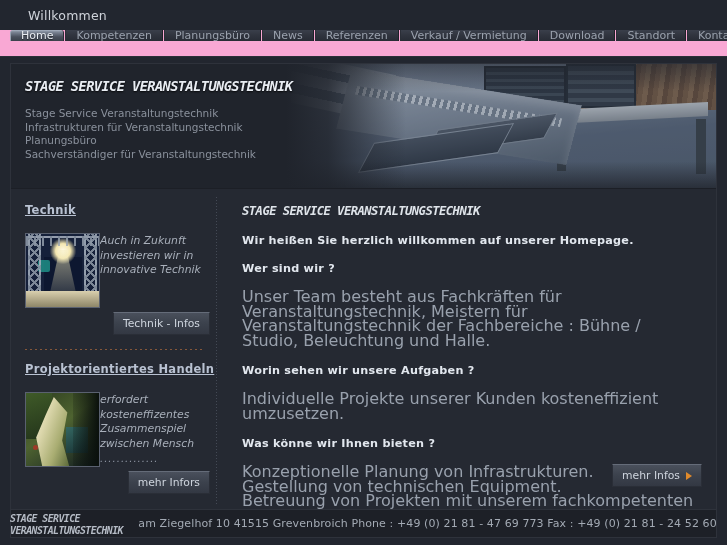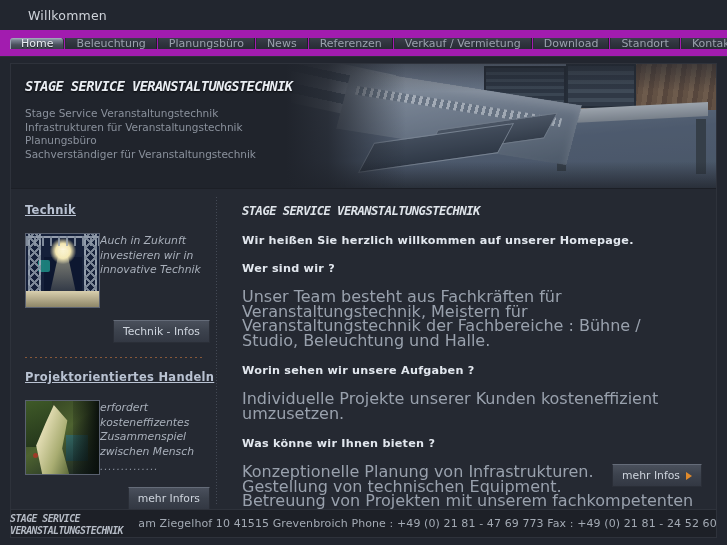--- a/index.html
+++ b/index.html
@@ -30,24 +30,24 @@
     left: 28px;
     top: 8px;
     font-size: 12.5px;
     color: #cfd3da;
     letter-spacing: .2px;
   }
 
   
   #navbar {
     height: 27px;
-    background: #a21caf;
+    background: #f9a8d4;
     padding-left: 10px;
     display: flex;
-    align-items: center;
+    align-items: flex-start;
     gap: 1px;
     position: relative;
   }
   #navbar::after{
     content:"";
     position:absolute;
     left:0; right:0; bottom:0;
     height:1px;
     background:#2c3039;
   }
@@ -318,21 +318,21 @@
     font-size: 10.8px;
     line-height: 14.5px;
     color: #a9b0bb;
     padding-top: 1px;
   }
   .dots {
     color: #8e96a2;
     letter-spacing: 1px;
     font-size: 10px;
   }
-  .side-btn-row { display: flex; justify-content: flex-end; padding-right: 6px; margin-top: 12px; }
+  .side-btn-row { display: flex; justify-content: flex-end; padding-right: 6px; margin-top: 4px; }
   .btn {
     display: inline-flex;
     align-items: center;
     gap: 6px;
     font-size: 10.8px;
     color: #cfd5de;
     background: linear-gradient(to bottom,#4a505c 0%,#3c424d 48%,#333843 100%);
     border: 1px solid #2a2e37;
     border-top-color: #656c79;
     padding: 4px 9px;
@@ -401,21 +401,21 @@
 </style>
 </head>
 <body>
 
 <div id="topbar">
   <div id="browser-title">Willkommen</div>
 </div>
 
 <div id="navbar">
   <div class="tab active">Home</div>
-  <div class="tab">Beleuchtung</div>
+  <div class="tab">Kompetenzen</div>
   <div class="tab">Planungsbüro</div>
   <div class="tab">News</div>
   <div class="tab">Referenzen</div>
   <div class="tab">Verkauf / Vermietung</div>
   <div class="tab">Download</div>
   <div class="tab">Standort</div>
   <div class="tab">Kontakt</div>
 
 </div>
 

